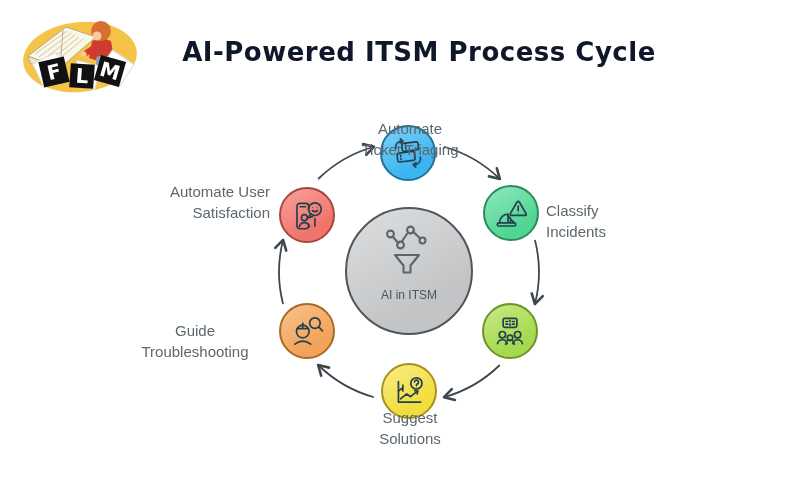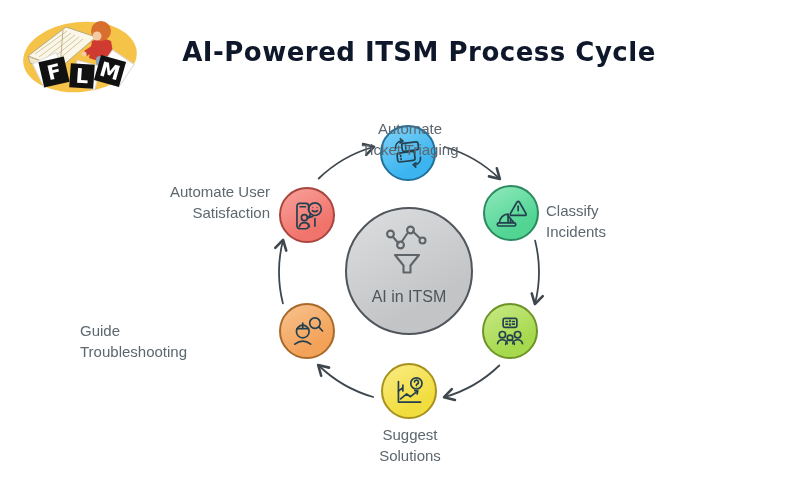--- a/index.html
+++ b/index.html
@@ -7,38 +7,38 @@
          font-family:"Liberation Sans",sans-serif;}
   .title{position:absolute;top:29px;left:22px;width:778px;margin:8px;text-align:center;
          font-family:"DejaVu Sans",sans-serif;font-weight:bold;font-size:26px;
          letter-spacing:0.5px;color:#0f172a;}
   .arrow-layer{position:absolute;left:0;top:0;pointer-events:none;}
   
   .center-node{position:absolute;left:345px;top:207px;width:128px;height:128px;
                border-radius:50%;border:2px solid #50565b;box-sizing:border-box;}
   .center-icon{position:absolute;left:50%;top:15px;transform:translateX(-50%);}
   .center-label{position:absolute;left:0;top:79px;width:100%;text-align:center;
-                font-size:16px;color:#4d555b;}
+                font-size:12px;color:#4d555b;}
   
   .node-circle{position:absolute;width:56px;height:56px;border-radius:50%;
                border:2px solid #333;box-sizing:border-box;
                display:flex;align-items:center;justify-content:center;}
   #circle-automate{left:380px;top:125px;}
   #circle-classify{left:483px;top:185px;}
   #circle-route{left:482px;top:303px;}
   #circle-suggest{left:381px;top:363px;}
   #circle-guide{left:279px;top:303px;}
   #circle-improve{left:279px;top:187px;}
   .node-label{position:absolute;font-size:15px;line-height:21px;color:#5d676e;
               white-space:pre-line;}
   #label-automate{left:310px;top:84px;width:200px;text-align:center;margin-top:34px;}
   #label-classify{left:546px;top:200px;text-align:left;}
   #label-route{left:545px;top:326px;}
-  #label-suggest{left:310px;top:424px;width:200px;text-align:center;}
-  #label-guide{left:80px;top:320px;width:180px;text-align:left;}
+  #label-suggest{left:310px;top:407px;width:200px;text-align:center;}
+  #label-guide{left:105px;top:320px;width:180px;text-align:center;}
   #label-improve{left:90px;top:181px;width:180px;text-align:right;}
   .logo{position:absolute;left:8px;top:4px;}
 </style>
 </head>
 <body>
 
 <div class="stage">
 
   <svg class="logo" width="140" height="95" viewBox="0 0 140 95">
     <ellipse cx="72" cy="53" rx="57" ry="35" fill="#f5c348" transform="rotate(-6 72 53)"></ellipse>

